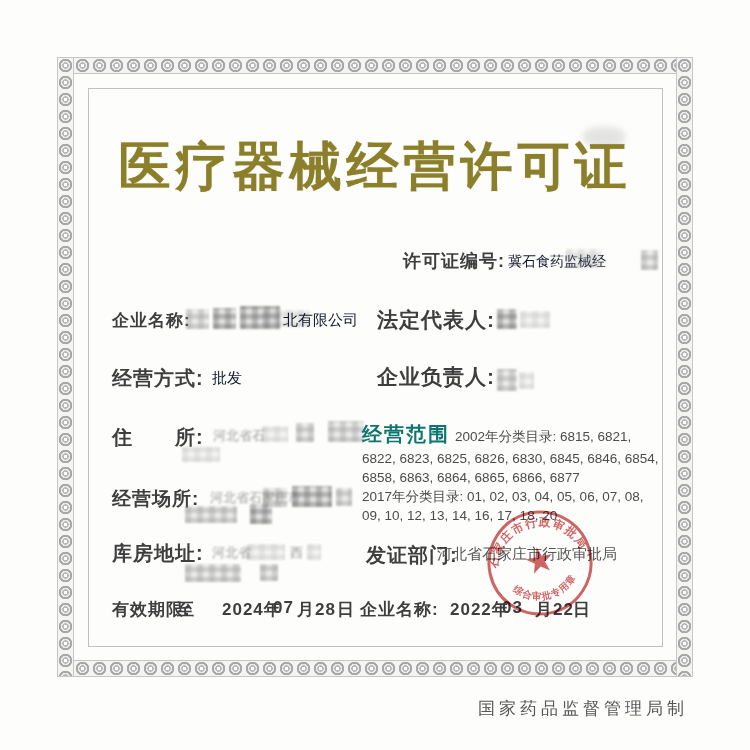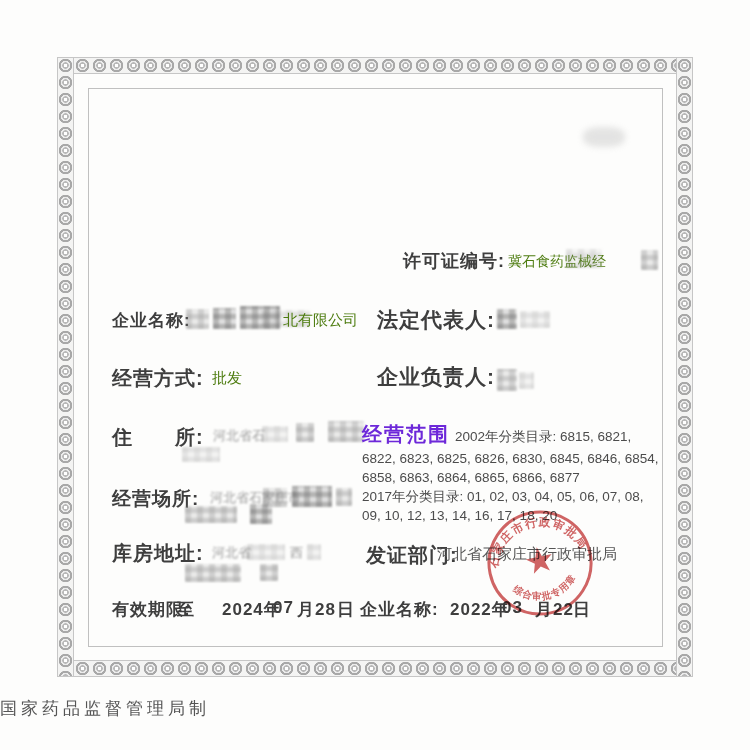--- a/index.html
+++ b/index.html
@@ -15,26 +15,26 @@
   .strip.bottom{left:0;bottom:0;right:0;height:17px;}
   .strip.left{left:0;top:0;bottom:0;width:17px;}
   .strip.right{right:0;top:0;bottom:0;width:17px;}
   .inner-line{position:absolute;left:88px;top:88px;width:573px;height:557px;
     border:1.5px solid #c0c0c0;}
   
   .abs{position:absolute;white-space:nowrap;}
   .title{left:0;top:132px;width:750px;text-align:center;font-size:52px;font-weight:700;
     letter-spacing:5px;color:#8b7f2a;text-shadow:0 0 1px rgba(120,110,35,.55);}
   .lab{font-weight:700;color:#3e3e3e;letter-spacing:1px;}
-  .val{color:#4d7c0f;font-weight:400;}
+  .val{color:#0f172a;font-weight:400;}
   .faint{color:#9a9a9a;filter:blur(1.2px);}
   .scope-box{position:absolute;left:362px;top:420px;width:302px;font-size:13.5px;
     line-height:1.43;color:#4c4c4c;white-space:normal;}
-  .scope-label{font-size:20px;font-weight:700;letter-spacing:2px;color:#6d28d9;margin-right:5px;}
-  .footer{left:0;top:697px;width:688px;text-align:left;font-size:17px;letter-spacing:4px;
+  .scope-label{font-size:20px;font-weight:700;letter-spacing:2px;color:#0f766e;margin-right:5px;}
+  .footer{left:0;top:697px;width:688px;text-align:right;font-size:17px;letter-spacing:4px;
     color:#555;font-weight:500;}
   
   .px{position:absolute;border-radius:1px;filter:blur(1px);
     background-image:
       repeating-linear-gradient(0deg, rgba(125,125,125,.55) 0 5px, rgba(180,180,180,.30) 5px 10px),
       repeating-linear-gradient(90deg, rgba(105,105,105,.50) 0 6px, rgba(205,205,205,.28) 6px 12px);}
   .px-d{opacity:.95;}
   .px-m{opacity:.62;}
   .px-l{opacity:.33;}
   .smudge{position:absolute;filter:blur(3px);opacity:.25;background:#9a9a9a;border-radius:40%;}
@@ -50,20 +50,21 @@
   <div class="band">
     <div class="strip top"></div>
     <div class="strip bottom"></div>
     <div class="strip left"></div>
     <div class="strip right"></div>
   </div>
   <div class="inner-line"></div>
 
   <div class="smudge" style="left:583px;top:127px;width:42px;height:20px;"></div>
 
+  <div class="abs title">医疗器械经营许可证</div>
 
   <span class="abs lab" style="left:403px;top:249px;font-size:18px;">许可证编号:</span>
   <span class="abs val" style="left:508px;top:253px;font-size:14px;">冀石食药监械经</span>
   <div class="px px-l" style="left:566px;top:249px;width:36px;height:19px;"></div>
   <div class="px px-m" style="left:641px;top:250px;width:17px;height:20px;"></div>
 
   <span class="abs lab" style="left:112px;top:309px;font-size:17px;">企业名称:</span>
   <div class="px px-m" style="left:186px;top:309px;width:23px;height:20px;"></div>
   <div class="px px-d" style="left:213px;top:308px;width:23px;height:21px;"></div>
   <div class="px px-d" style="left:240px;top:306px;width:40px;height:23px;"></div>

